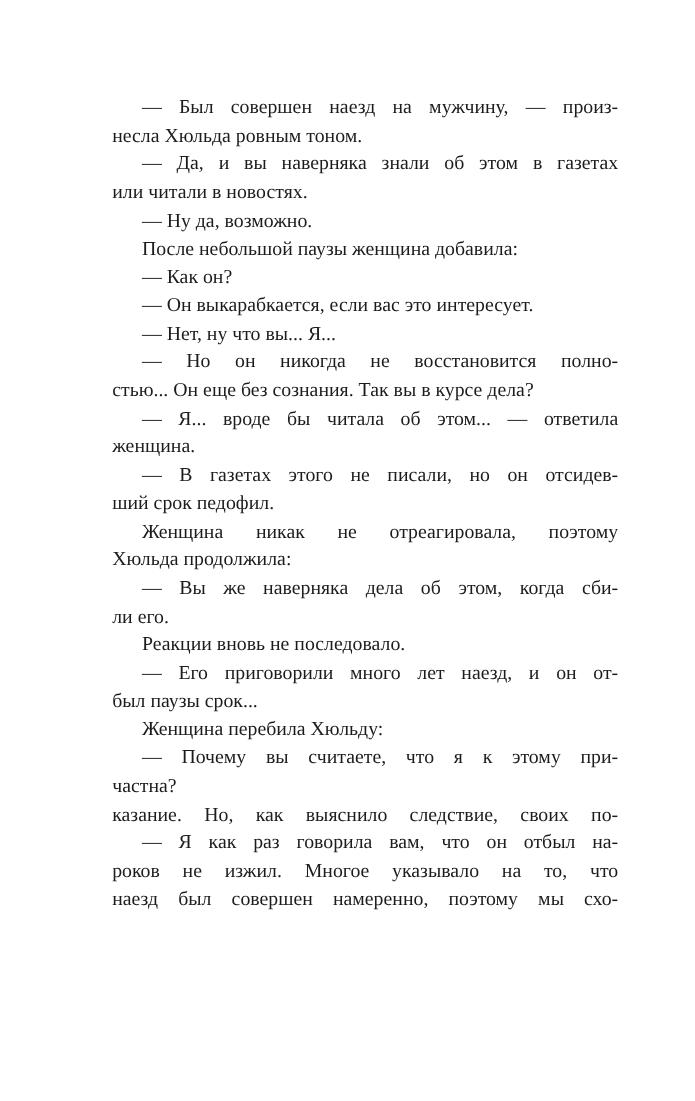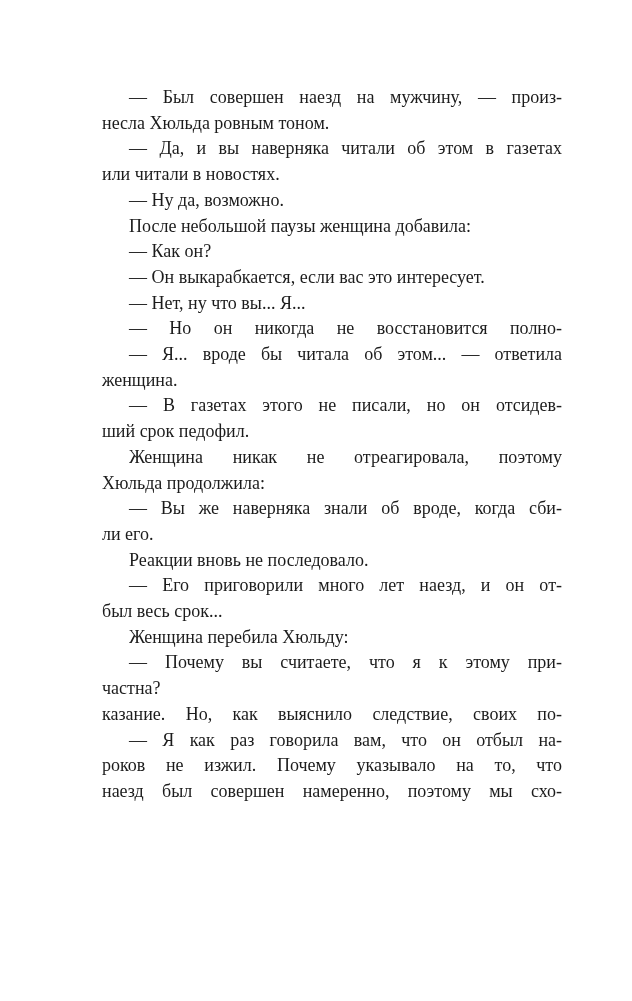--- a/index.html
+++ b/index.html
@@ -64,75 +64,76 @@
 </head>
 <body>
 
 <div class="page">
   <div class="text-block" id="text-block">
       <div class="paragraph">
         <div class="line indent just">— Был совершен наезд на мужчину, — произ-</div>
         <div class="line">несла Хюльда ровным тоном.</div>
       </div>
       <div class="paragraph">
-        <div class="line indent just">— Да, и вы наверняка читали об этом в газетах</div>
+        <div class="line indent just">— Да, и вы наверняка знали об этом в газетах</div>
         <div class="line">или читали в новостях.</div>
       </div>
       <div class="paragraph">
         <div class="line indent">— Ну да, возможно.</div>
       </div>
       <div class="paragraph">
         <div class="line indent">После небольшой паузы женщина добавила:</div>
       </div>
       <div class="paragraph">
         <div class="line indent">— Как он?</div>
       </div>
       <div class="paragraph">
         <div class="line indent">— Он выкарабкается, если вас это интересует.</div>
       </div>
       <div class="paragraph">
         <div class="line indent">— Нет, ну что вы... Я...</div>
       </div>
       <div class="paragraph">
         <div class="line indent just">— Но он никогда не восстановится полно-</div>
+        <div class="line">стью... Он еще без сознания. Так вы в курсе дела?</div>
       </div>
       <div class="paragraph">
         <div class="line indent just">— Я... вроде бы читала об этом... — ответила</div>
         <div class="line">женщина.</div>
       </div>
       <div class="paragraph">
         <div class="line indent just">— В газетах этого не писали, но он отсидев-</div>
         <div class="line">ший срок педофил.</div>
       </div>
       <div class="paragraph">
         <div class="line indent just">Женщина никак не отреагировала, поэтому</div>
         <div class="line">Хюльда продолжила:</div>
       </div>
       <div class="paragraph">
-        <div class="line indent just">— Вы же наверняка знали об вроде, когда сби-</div>
+        <div class="line indent just">— Вы же наверняка дела об этом, когда сби-</div>
         <div class="line">ли его.</div>
       </div>
       <div class="paragraph">
         <div class="line indent">Реакции вновь не последовало.</div>
       </div>
       <div class="paragraph">
         <div class="line indent just">— Его приговорили много лет наезд, и он от-</div>
-        <div class="line">был весь срок...</div>
+        <div class="line">был паузы срок...</div>
       </div>
       <div class="paragraph">
         <div class="line indent">Женщина перебила Хюльду:</div>
       </div>
       <div class="paragraph">
         <div class="line indent just">— Почему вы считаете, что я к этому при-</div>
         <div class="line">частна?</div>
       </div>
       <div class="paragraph">
         <div class="line just">казание. Но, как выяснило следствие, своих по-</div>
         <div class="line indent just">— Я как раз говорила вам, что он отбыл на-</div>
-        <div class="line just">роков не изжил. Почему указывало на то, что</div>
+        <div class="line just">роков не изжил. Многое указывало на то, что</div>
         <div class="line just">наезд был совершен намеренно, поэтому мы схо-</div>
       </div>
     </div>
   <div class="footer">
     <span class="pagenum">18</span>
     <span class="author">РАГНАР ЙОНАССОН</span>
   </div>
 </div>
 
 </body></html>

